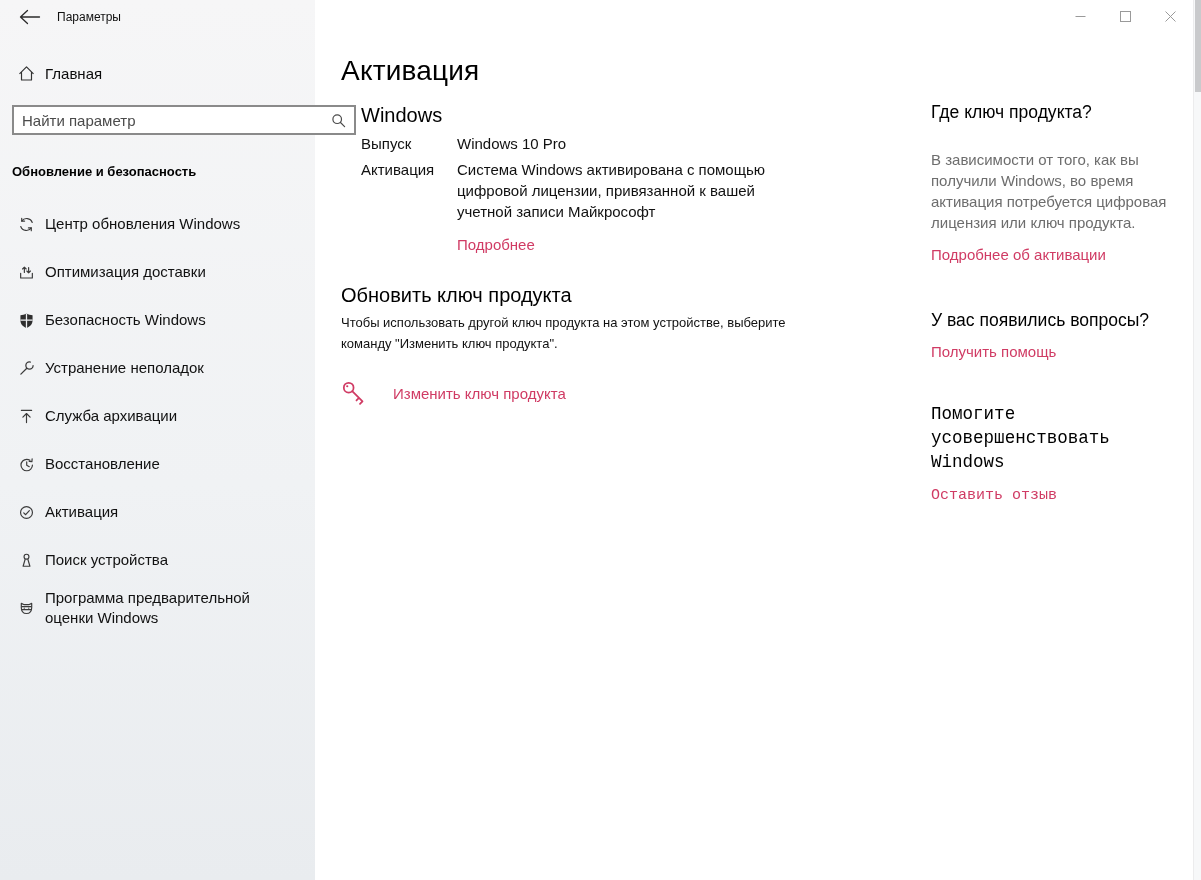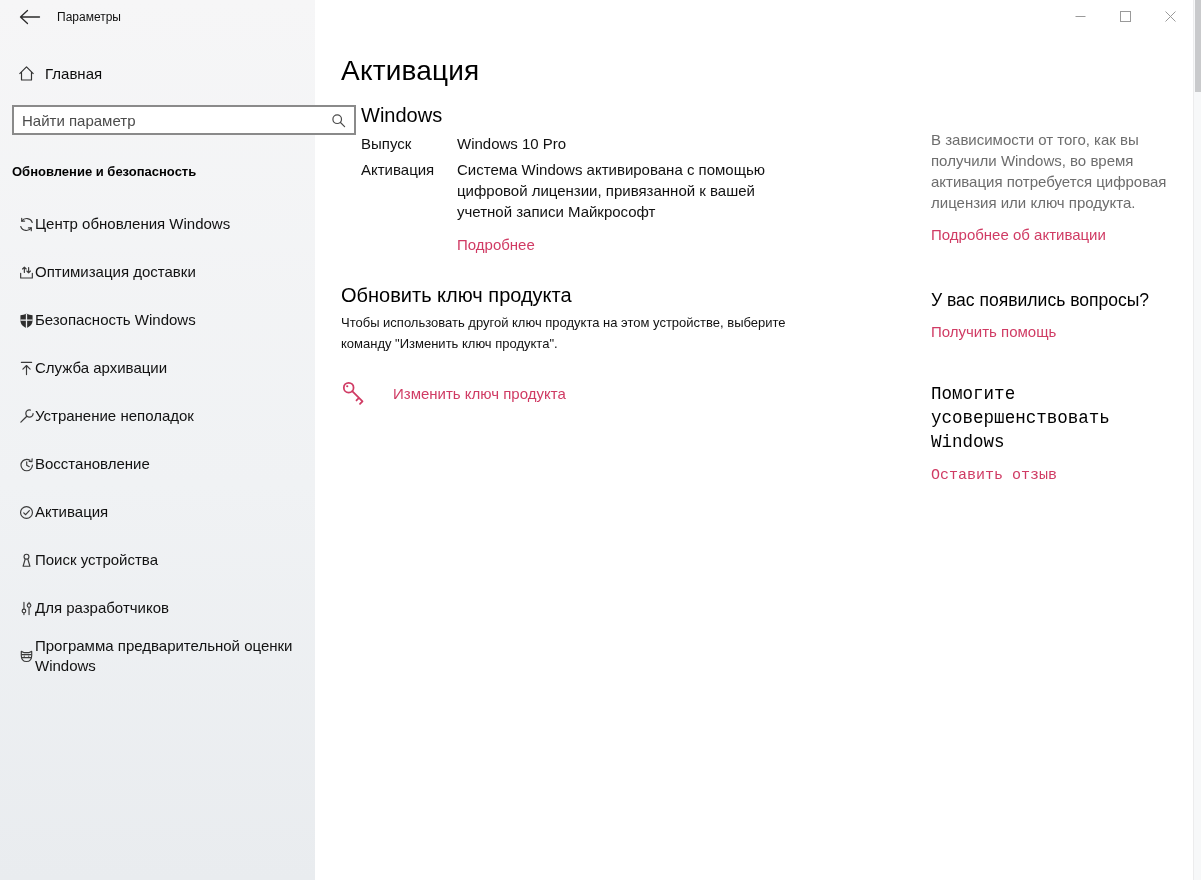--- a/index.html
+++ b/index.html
@@ -31,21 +31,21 @@
     flex:1; min-width:0; border:none; outline:none; background:transparent;
     font-family:"Liberation Sans","DejaVu Sans",sans-serif; font-size:15px;
     padding-left:8px; color:#222;
   }
   .searchbox input::placeholder { color:#4b4b4b; opacity:1; }
   .search-ic { width:32px; display:flex; justify-content:center; align-items:center; }
   .sb-section { position:absolute; left:12px; top:164px; font-size:13px; font-weight:700; color:#000; }
   .sb-list { position:absolute; left:0; top:200px; width:100%; }
   .sb-item {
     display:flex; align-items:center; min-height:48px;
-    padding:4px 14px 4px 18px; font-size:15px; cursor:default;
+    padding:4px 14px 4px 18px; gap:10px; font-size:15px; cursor:default;
   }
   .sb-item .ic { flex:0 0 17px; width:17px; display:flex; }
   .sb-item .lbl { line-height:20px; color:#111; }
 
   
   .tb-controls {
     position:absolute; top:0; left:315px; right:8px; height:32px;
     display:flex; justify-content:flex-end; background:#fff;
   }
   .tb-btn { width:45px; height:32px; display:flex; align-items:center; justify-content:center; cursor:default; }
@@ -143,41 +143,41 @@
         <svg width="17" height="17" viewBox="0 0 16 16">
           <path d="M8 1.4 C9.8 2.3 11.9 2.9 13.7 3 V7.7 C13.7 11.5 11.2 13.8 8 15 C4.8 13.8 2.3 11.5 2.3 7.7 V3 C4.1 2.9 6.2 2.3 8 1.4 Z" fill="#2e2e2e"></path>
           <path d="M8 1.4 V15 M2.3 7.6 H13.7" stroke="#eef0f2" stroke-width="1.2" fill="none"></path>
         </svg>
       </span>
       <span class="lbl">Безопасность Windows</span>
     </div>
 
     <div class="sb-item">
       <span class="ic">
-        <svg width="17" height="17" viewBox="0 0 16 16" fill="none" stroke="#3b3b3b" stroke-width="1.1" stroke-linecap="round" stroke-linejoin="round">
-          <path d="M3.2 2.3 H12.8"></path>
-          <path d="M8 13.7 V5.2 M4.6 8.6 L8 5.2 L11.4 8.6"></path>
-        </svg>
-      </span>
-      <span class="lbl">Служба архивации</span>
-    </div>
-
-    <div class="sb-item">
-      <span class="ic">
         <svg width="17" height="17" viewBox="0 0 16 16" fill="none" stroke="#3b3b3b" stroke-width="1.2" stroke-linecap="round">
           <circle cx="10.8" cy="5.2" r="3.4" stroke-dasharray="16.5 4.9"></circle>
           <path d="M8.3 7.7 L2.7 13.3"></path>
         </svg>
       </span>
       <span class="lbl">Устранение неполадок</span>
     </div>
 
     <div class="sb-item">
       <span class="ic">
         <svg width="17" height="17" viewBox="0 0 16 16" fill="none" stroke="#3b3b3b" stroke-width="1.1" stroke-linecap="round" stroke-linejoin="round">
+          <path d="M3.2 2.3 H12.8"></path>
+          <path d="M8 13.7 V5.2 M4.6 8.6 L8 5.2 L11.4 8.6"></path>
+        </svg>
+      </span>
+      <span class="lbl">Служба архивации</span>
+    </div>
+
+    <div class="sb-item">
+      <span class="ic">
+        <svg width="17" height="17" viewBox="0 0 16 16" fill="none" stroke="#3b3b3b" stroke-width="1.1" stroke-linecap="round" stroke-linejoin="round">
           <circle cx="8.2" cy="8.5" r="5.4" stroke-dasharray="28 6"></circle>
           <path d="M13.3 2.7 L13.1 5.3 L10.5 5"></path>
           <path d="M8.2 5.6 V8.7 L10.6 10.1"></path>
         </svg>
       </span>
       <span class="lbl">Восстановление</span>
     </div>
 
     <div class="sb-item">
       <span class="ic">
@@ -192,30 +192,20 @@
     <div class="sb-item">
       <span class="ic">
         <svg width="17" height="17" viewBox="0 0 16 16" fill="none" stroke="#3b3b3b" stroke-width="1.1" stroke-linejoin="round">
           <circle cx="8" cy="4.4" r="2.3"></circle>
           <path d="M6.8 6.6 L4.8 13.4 H11.2 L9.2 6.6"></path>
         </svg>
       </span>
       <span class="lbl">Поиск устройства</span>
     </div>
 
-    <div class="sb-item">
-      <span class="ic">
-        <svg width="17" height="17" viewBox="0 0 16 16" fill="none" stroke="#3b3b3b" stroke-width="1.1" stroke-linecap="round">
-          <path d="M5.6 2.3 V13.7 M10.4 2.3 V13.7"></path>
-          <circle cx="5.6" cy="10.3" r="1.7" fill="#f2f3f5"></circle>
-          <circle cx="10.4" cy="5.1" r="1.7" fill="#f2f3f5"></circle>
-        </svg>
-      </span>
-      <span class="lbl">Для разработчиков</span>
-    </div>
 
     <div class="sb-item">
       <span class="ic">
         <svg width="17" height="17" viewBox="0 0 16 16" fill="none" stroke="#3b3b3b" stroke-width="1.1" stroke-linejoin="round">
           <path d="M3.1 7 V3.2 L5.9 4.4 H10.1 L12.9 3.2 V7 C12.9 10.3 11.1 12.7 8 12.7 C4.9 12.7 3.1 10.3 3.1 7 Z"></path>
           <path d="M3.1 6.3 H12.9 M3.1 9 H12.9"></path>
           <circle cx="5.9" cy="7.7" r="0.55" fill="#3b3b3b" stroke="none"></circle>
           <circle cx="10.1" cy="7.7" r="0.55" fill="#3b3b3b" stroke="none"></circle>
         </svg>
       </span>
@@ -273,20 +263,21 @@
       </span>
       <a class="link">Изменить ключ продукта</a>
     </div>
   </section>
 
 </main>
 
 <aside class="help-col">
 
   <div class="blk">
+    <h3 class="help-h">Где ключ продукта?</h3>
     <p class="help-p">В зависимости от того, как вы получили Windows, во время активация потребуется цифровая лицензия или ключ продукта.</p>
     <a class="link">Подробнее об активации</a>
   </div>
 
   <div class="blk blk-2">
     <h3 class="help-h">У вас появились вопросы?</h3>
     <a class="link">Получить помощь</a>
   </div>
 
   <div class="blk blk-3">

